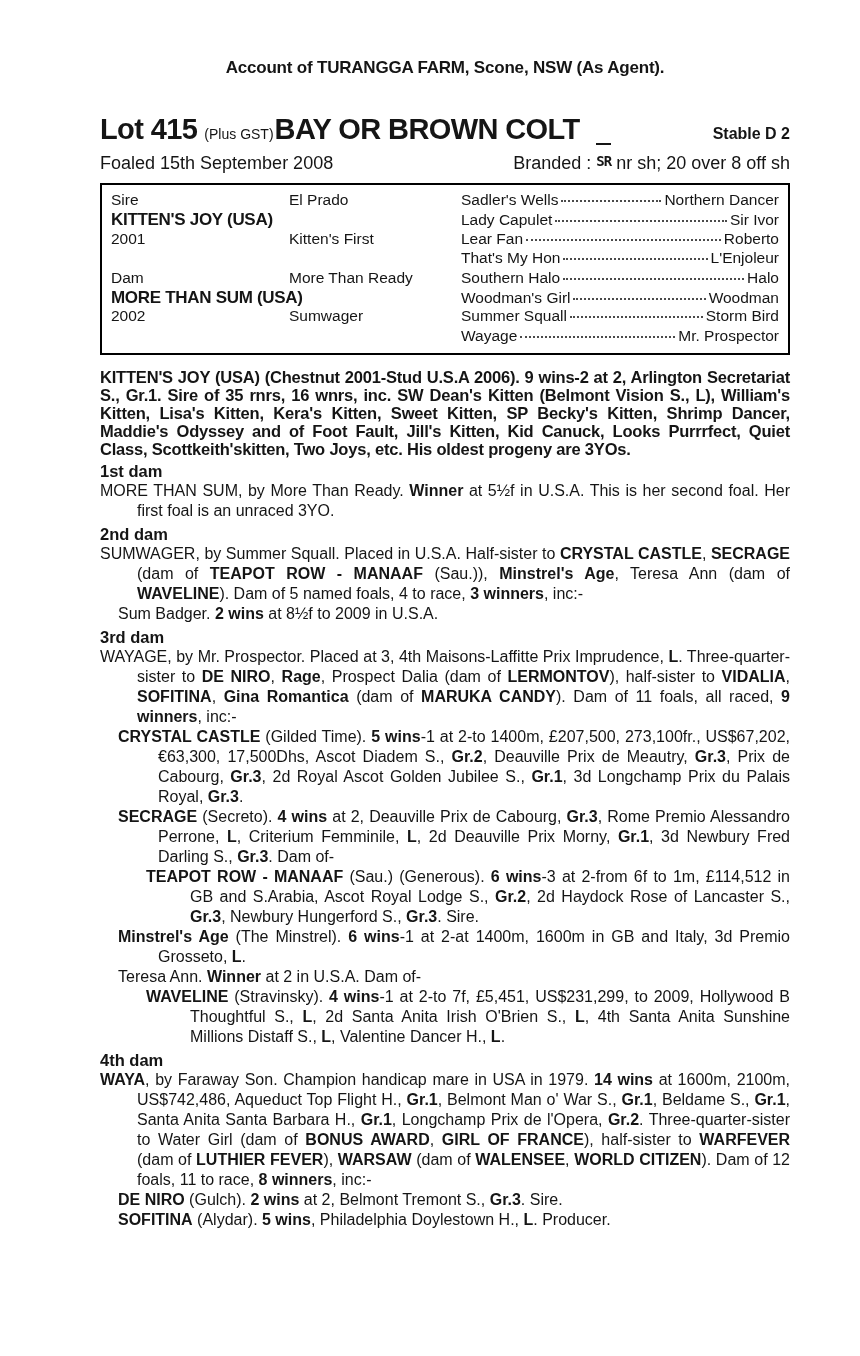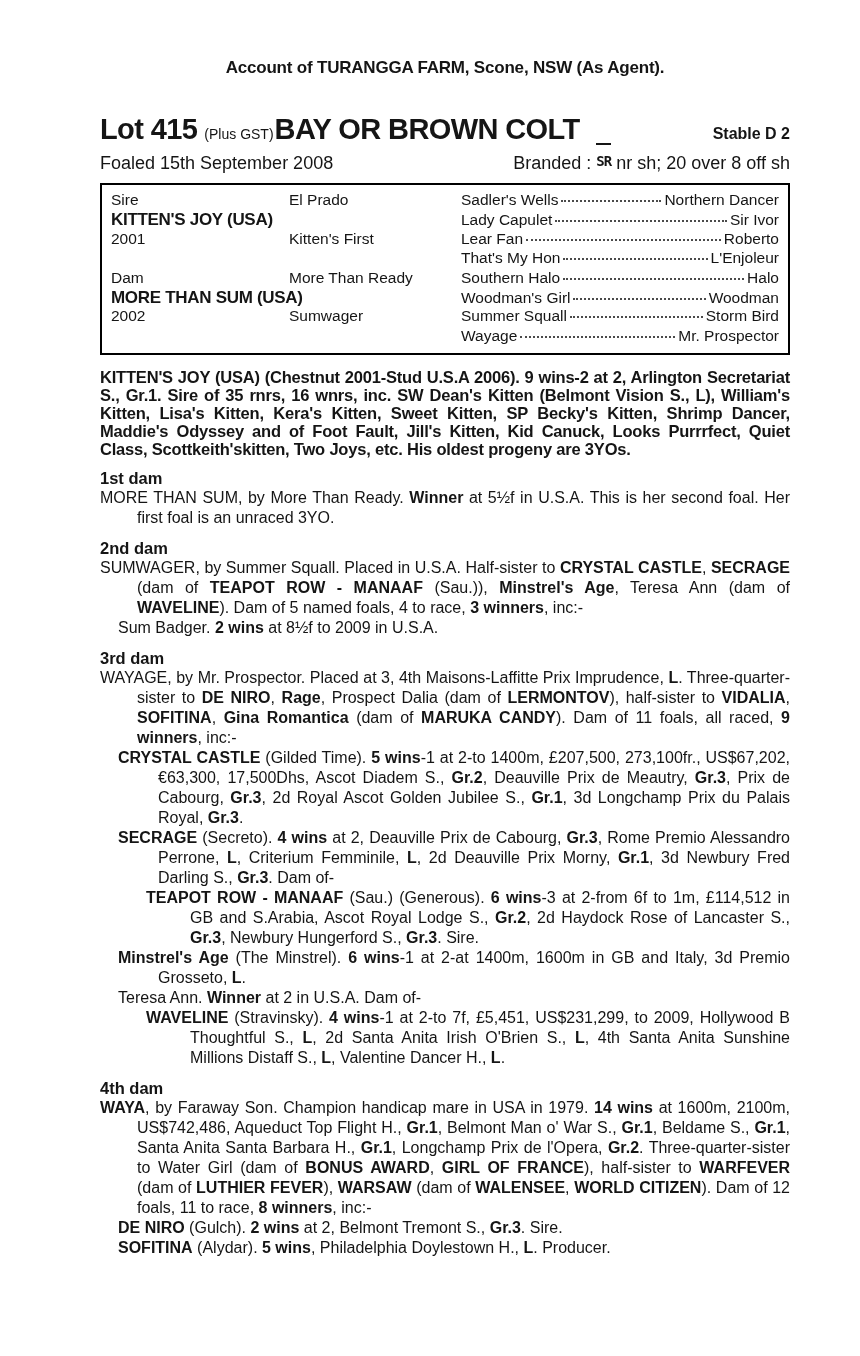--- a/index.html
+++ b/index.html
@@ -35,21 +35,21 @@
   .bignm{font-weight:bold;font-size:17px;letter-spacing:-0.3px;white-space:nowrap;}
   .gp-row{display:flex;align-items:baseline;min-width:0;}
   .gp-row .nm{white-space:nowrap;}
   .leader{flex:1;min-width:10px;margin:0 3px;border-bottom:2px dotted #4a4a4a;transform:translateY(-3px);}
   
   .sire-para{
     margin-top:13px;font-weight:bold;font-size:16.5px;line-height:18px;
     text-align:justify;letter-spacing:-0.2px;
   }
   
-  .section-heading{font-weight:bold;font-size:16.5px;margin-top:10px;line-height:20px;}
+  .section-heading{font-weight:bold;font-size:16.5px;margin-top:3px;line-height:20px;}
   .para{font-size:16px;line-height:20px;text-align:justify;}
   .para .b{font-weight:bold;}
   .lvl-dam{padding-left:37px;text-indent:-37px;}
   .lvl-b{padding-left:58px;text-indent:-40px;}
   .lvl-c{padding-left:90px;text-indent:-44px;}
 </style>
 </head>
 <body>
 
 <div class="page">

